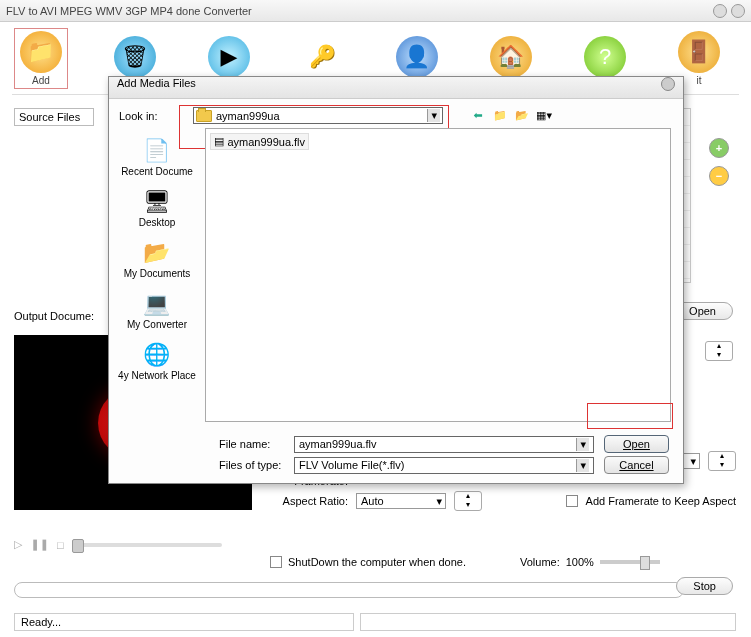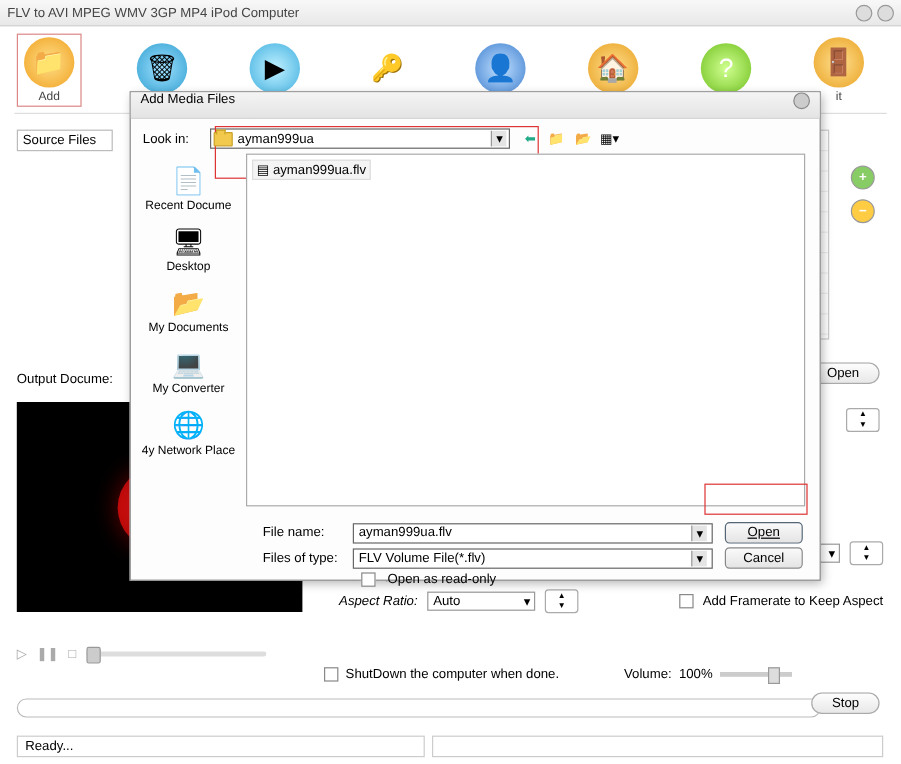--- a/index.html
+++ b/index.html
@@ -29,21 +29,21 @@
 
 .preview { position: absolute; left: 14px; top: 335px; width: 238px; height: 175px; background: #000; display: flex; align-items: center; justify-content: center; }
 .preview .flash { width: 70px; height: 70px; border-radius: 50%; background: radial-gradient(#ff2020,#a00000); box-shadow: 0 0 20px #600; position: relative; }
 .preview .flash::after { content: "f"; position: absolute; right: 14px; top: 2px; color: #fff; font-size: 40px; font-style: italic; font-family: Georgia; }
 
 .stepper { display:inline-flex; width:28px; height:20px; border:1px solid #aaa; border-radius:3px; flex-direction:column; }
 .stepper span{flex:1;text-align:center;line-height:8px;font-size:8px;}
 
 .settings { position: absolute; left: 270px; top: 335px; width: 466px; }
 .settings .srow { display: flex; align-items: center; margin: 4px 0; gap: 8px; }
-.settings .lbl { width: 78px; text-align: right; font-style: italic; }
+.settings .lbl { width: 78px; text-align: right; }
 .select { background: #fff; border: 1px solid #999; padding: 1px 28px 1px 4px; position: relative; min-width: 90px; display:inline-block; }
 .select::after { content: "▾"; position: absolute; right: 3px; top: 1px; }
 
 .playctl { position: absolute; left: 14px; top: 538px; display: flex; align-items: center; gap: 8px; color: #aaa; font-size: 14px; }
 .playctl .bar { width: 150px; height: 4px; background: #ddd; border-radius: 2px; position: relative; }
 .playctl .bar::after { content:""; position:absolute; left:0; top:-4px; width:10px; height:12px; background:#ccc; border:1px solid #999; border-radius:2px;}
 
 .shutrow { position: absolute; left: 270px; top: 556px; display: flex; align-items: center; gap: 6px; }
 .volrow { position: absolute; left: 520px; top: 556px; display:flex; align-items:center; gap:6px;}
 .volrow .bar { width: 60px; height: 4px; background: #ccc; position: relative; }
@@ -53,54 +53,54 @@
 .progress { position: absolute; left: 14px; top: 582px; width: 670px; height: 16px; border: 1px solid #bbb; border-radius: 8px; }
 
 .status { position: absolute; left: 14px; bottom: 6px; width: 340px; height: 18px; border: 1px solid #ccc; padding: 2px 6px; }
 .status2 { position: absolute; left: 360px; bottom: 6px; width: 376px; height: 18px; border: 1px solid #ccc; }
 
 
 .dialog { position: absolute; left: 108px; top: 76px; width: 576px; height: 408px; background: #fdfdfd; border: 1px solid #888; box-shadow: 2px 3px 8px rgba(0,0,0,.3); }
 .dialog .dtitle { height: 22px; background: linear-gradient(#f4f4f4,#e4e4e4); border-bottom: 1px solid #ccc; display: flex; align-items: flex-start; padding: 0 8px; }
 .dialog .dtitle .t { flex: 1; }
 .dialog .dclose { width: 14px; height: 14px; border-radius: 50%; border: 1px solid #888; background: #ccc; }
-.dialog .look { display: flex; align-items: center; padding: 8px 10px 4px 72px; gap: 0; }
+.dialog .look { display: flex; align-items: center; padding: 8px 10px 4px 72px; gap: 18px; }
 .dialog .look .combo { width: 250px; border: 1px solid #666; padding: 1px 2px; display: flex; align-items: center; gap: 4px; background:#fff; }
 .dialog .look .combo .arr { margin-left: auto; background:#e4e4e4; border-left:1px solid #999; padding:0 3px;}
 .dialog .navicons { display: flex; gap: 4px; margin-left: 8px; }
 .dialog .navicons span { width: 18px; text-align: center; }
 
 .dialog .body { display: flex; height: 300px; }
 .dialog .places { width: 96px; display: flex; flex-direction: column; align-items: center; padding-top: 4px; gap: 2px; }
 .dialog .place { display: flex; flex-direction: column; align-items: center; width: 90px; padding: 4px 0; cursor: pointer; }
 .dialog .place .pi { width: 34px; height: 30px; display:flex;align-items:center;justify-content:center;font-size:22px;}
 .dialog .place .pl { font-size: 10px; text-align: center; }
 
 .dialog .filelist { flex: 1; margin: 0 12px 6px 0; border: 1px solid #aaa; background: #fff; padding: 4px; position:relative; }
 .dialog .redbox1 { position:absolute; left:70px; top:28px; width:270px; height:44px; border:1px solid #d33; pointer-events:none;}
 .dialog .fileitem { display: inline-flex; align-items: center; gap: 3px; padding: 1px 3px; background: #f4f4f4; border:1px solid #ddd; }
 
 .dialog .bottom { padding: 4px 14px 4px 110px; }
 .dialog .brow { display: flex; align-items: center; margin: 3px 0; gap: 10px; }
 .dialog .brow .bl { width: 72px; }
 .dialog .brow .combo2 { flex: 0 0 300px; border: 1px solid #666; padding: 1px 4px; display:flex; background:#fff;}
 .dialog .brow .combo2 .arr{margin-left:auto;background:#e4e4e4;border-left:1px solid #999;padding:0 3px;}
-.dialog .dbtn { width: 72px; text-align:center; background: linear-gradient(#fafafa,#e4e4e4); border:1px solid #888; border-radius:4px; padding:2px 0; cursor:pointer; }
+.dialog .dbtn { width: 72px; text-align:center; background: linear-gradient(#fafafa,#e4e4e4); border:1px solid #888; border-radius:4px; padding:2px 0; cursor:pointer;text-decoration:underline; }
 .dialog .dbtn.open { border:1px solid #567; }
 .dialog .redbox2 { position:absolute; right:10px; bottom:54px; width:86px; height:26px; border:1px solid #d33; pointer-events:none;}
 
 .chk { width:12px; height:12px; border:1px solid #888; background:#fff; display:inline-block; }
 .folder-ico{width:16px;height:12px;background:#f2c94c;border:1px solid #c9a227;border-radius:1px;display:inline-block;position:relative;}
 .folder-ico::before{content:"";position:absolute;top:-3px;left:1px;width:6px;height:3px;background:#f2c94c;border:1px solid #c9a227;border-bottom:none;}
 </style>
 </head>
 <body>
 
 <div class="titlebar">
-  <span class="title">FLV to AVI MPEG WMV 3GP MP4 iPod Computer</span>
+  <span class="title">FLV to AVI MPEG WMV 3GP MP4 done Converter</span>
   <span class="wbtn"></span>
   <span class="wbtn"></span>
 </div>
 
 <div class="toolbar">
   <div class="tbtn sel">
     <div class="ico" style="background:radial-gradient(#ffe08a,#f0a020);">📁</div>
     <div class="lbl">Add</div>
   </div>
   <div class="tbtn">
@@ -274,20 +274,15 @@
       <div class="dbtn open" style="text-decoration:underline;">Open</div>
     </div>
     <div class="brow">
       <span class="bl">Files of type:</span>
       <div class="combo2">
           <span>FLV Volume File(*.flv)</span>
           <span class="arr">▾</span>
         </div>
       <div class="dbtn">Cancel</div>
     </div>
-    <div class="brow">
-      <span class="bl"></span>
-      <span class="chk"></span>
-      <span>Open as read-only</span>
-    </div>
   </div>
   <div class="redbox2"></div>
 </div>
 
 </body></html>

